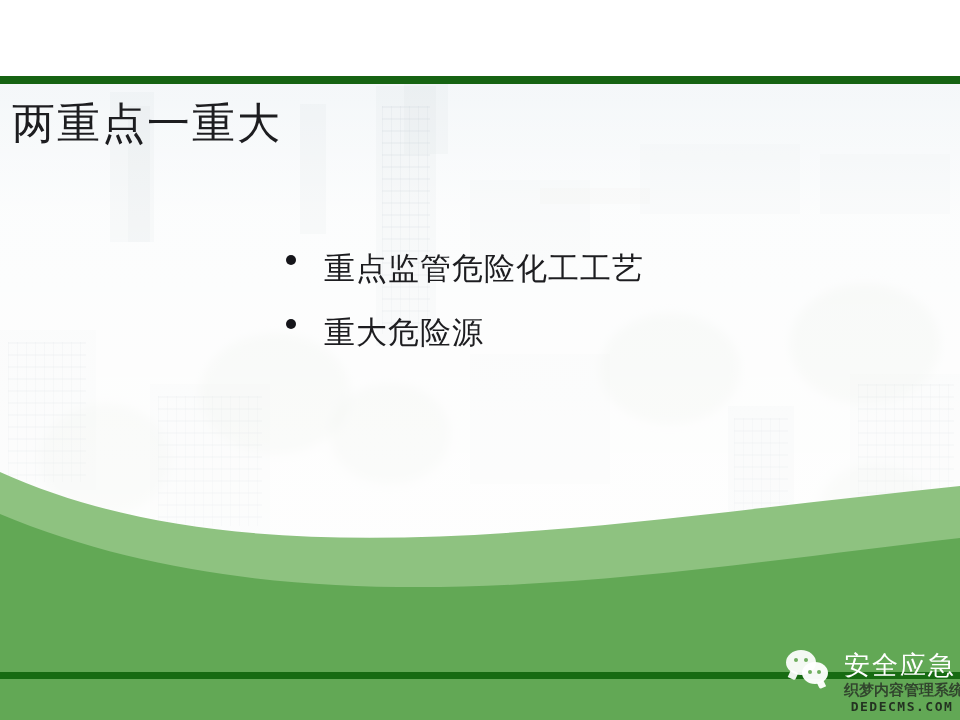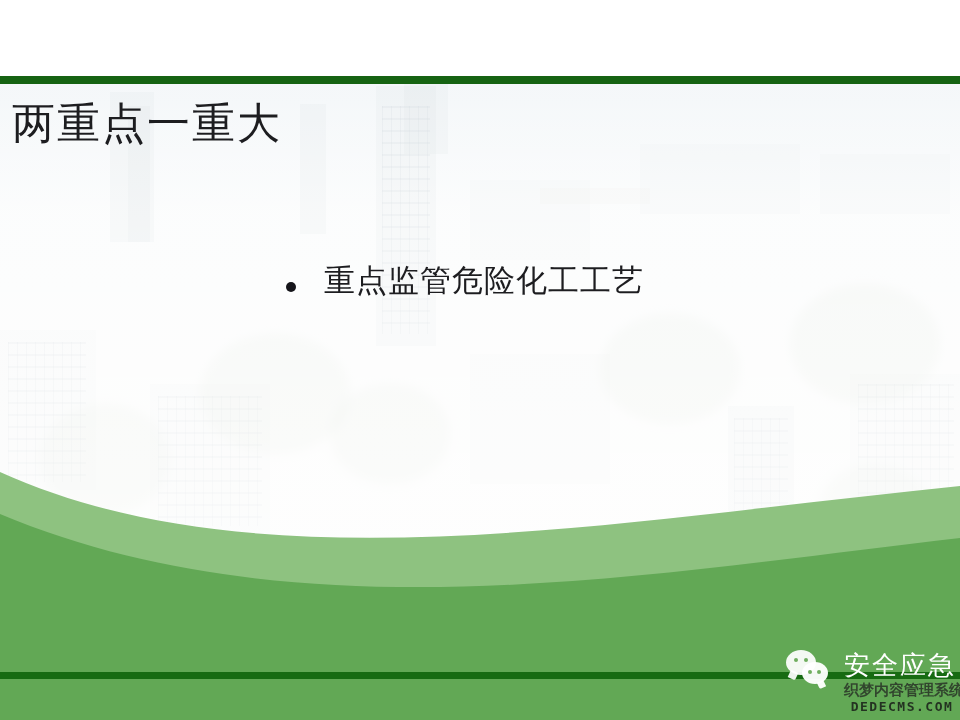--- a/index.html
+++ b/index.html
@@ -115,21 +115,21 @@
 
   
   .bullets {
     position: absolute;
     left: 286px;
     top: 236px;
     width: 620px;
   }
   .bullet-row {
     display: flex;
-    align-items: flex-end;
+    align-items: center;
     height: 64px;
   }
   .bullet-dot {
     width: 10px;
     height: 10px;
     border-radius: 50%;
     background: #15151a;
     flex: 0 0 auto;
     position: relative;
     top: -8px;
@@ -294,20 +294,24 @@
   <div class="title">两重点一重大</div>
 
   <div class="bullets">
 
     <div class="bullet-row">
       <span class="bullet-dot"></span>
       <span class="bullet-text">重点监管危险化工工艺</span>
     </div>
 
 
+    <div class="bullet-row">
+      <span class="bullet-dot"></span>
+      <span class="bullet-text">重大危险源</span>
+    </div>
 
   </div>
 
   <div class="wechat-block">
     <span class="wechat-icon">
       <span class="bub-a"></span>
       <span class="eye a1"></span>
       <span class="eye a2"></span>
       <span class="bub-b"></span>
       <span class="eye b1"></span>

